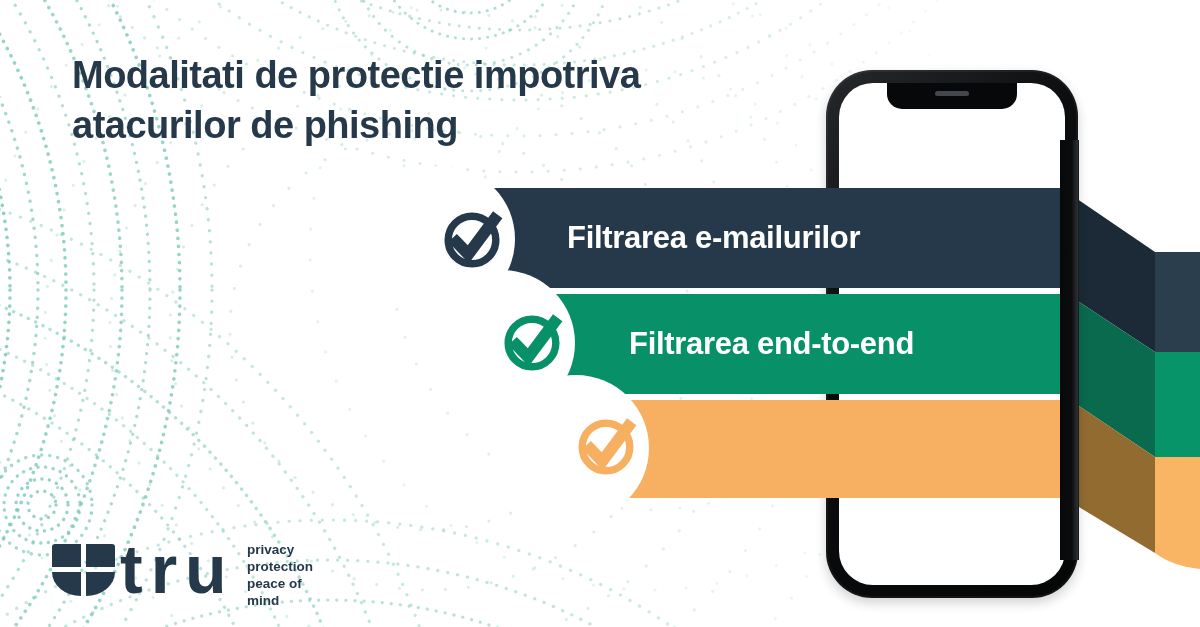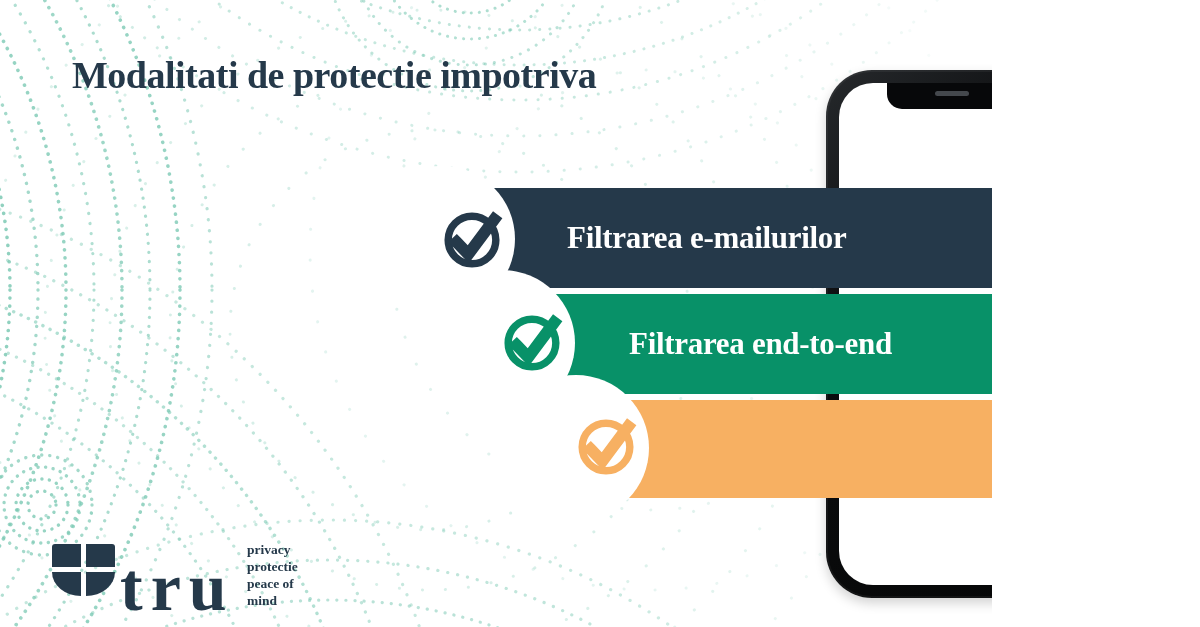--- a/index.html
+++ b/index.html
@@ -1,17 +1,17 @@
 <!DOCTYPE html>
 <html><head>
 <meta charset="utf-8">
 <style>
   html,body{margin:0;padding:0;background:#fff;}
-  .stage{position:relative;width:992px;height:627px;overflow:hidden;background:#fff;
-         font-family:Liberation Serif, serif;}
+  .stage{position:relative;width:1200px;height:627px;overflow:hidden;background:#fff;
+         font-family:Liberation Sans, sans-serif;}
   .stage svg.dots{position:absolute;left:0;top:0;z-index:1;}
   .stage svg.folds{position:absolute;left:0;top:0;z-index:2;}
 
   
   .phone{position:absolute;left:826px;top:70px;width:252px;height:528px;border-radius:46px;z-index:3;
          background:linear-gradient(135deg,#26292c 0%,#0c0d0f 35%,#050606 100%);
          box-shadow:0 5px 12px rgba(0,0,0,.18), inset 0 0 0 2px rgba(255,255,255,.05);}
   .screen{position:absolute;left:13px;top:13px;right:13px;bottom:13px;border-radius:34px;background:#ffffff;}
   .notch{position:absolute;left:50%;top:13px;transform:translateX(-50%);width:130px;height:26px;
          background:#07080a;border-radius:0 0 15px 15px;}
@@ -50,21 +50,21 @@
 
   
   .logo{position:absolute;left:0;top:0;z-index:6;}
   .shield{position:absolute;left:52px;top:544px;width:63px;height:52px;}
   .shield div{position:absolute;background:#25394a;}
   .sh-tl{left:0;top:0;width:29px;height:23px;border-radius:3px 0 0 0;}
   .sh-tr{left:34px;top:0;width:29px;height:23px;border-radius:0 3px 0 0;}
   .sh-bl{left:0;top:28px;width:29px;height:24px;border-bottom-left-radius:29px 24px;}
   .sh-br{left:34px;top:28px;width:29px;height:24px;border-bottom-right-radius:29px 24px;}
   .wordmark{position:absolute;left:120px;top:535px;color:#25394a;font-size:68px;line-height:68px;
-            font-weight:bold;letter-spacing:8px;margin-top:18px;}
+            font-weight:bold;letter-spacing:8px;}
   .tagline{position:absolute;left:247px;top:541px;color:#25394a;font-size:13.5px;line-height:17px;
             font-weight:bold;}
 </style>
 </head>
 <body>
 
 <div class="stage">
 
   <svg class="dots" width="1200" height="627" viewBox="0 0 1200 627">
     <defs>
@@ -138,20 +138,21 @@
 
   <div class="phone">
     <div class="screen"></div>
     <div class="notch">
       <div class="speaker"></div>
     </div>
   </div>
 
   <h1 class="title">
     <span>Modalitati de protectie impotriva</span>
+    <span>atacurilor de phishing</span>
   </h1>
 
   <div class="item i1">
     <div class="bar"></div>
     <div class="bubble"></div>
     <svg class="check" viewBox="0 0 68 68">
       <circle cx="34" cy="34" r="22.5" fill="none" stroke="currentColor" stroke-width="7"></circle>
       <path d="M19.5 36 L30.5 47.5 L55 14.5" fill="none" stroke="currentColor" stroke-width="11" stroke-linecap="square" stroke-linejoin="miter"></path>
     </svg>
     <div class="label">Filtrarea e-mailurilor</div>
@@ -181,18 +182,18 @@
   <div class="logo">
     <div class="shield">
       <div class="sh-tl"></div>
       <div class="sh-tr"></div>
       <div class="sh-bl"></div>
       <div class="sh-br"></div>
     </div>
     <div class="wordmark">tru</div>
     <div class="tagline">
       <div>privacy</div>
-      <div>protectie</div>
+      <div>protection</div>
       <div>peace of mind</div>
     </div>
   </div>
 
 </div>
 
 </body></html>

